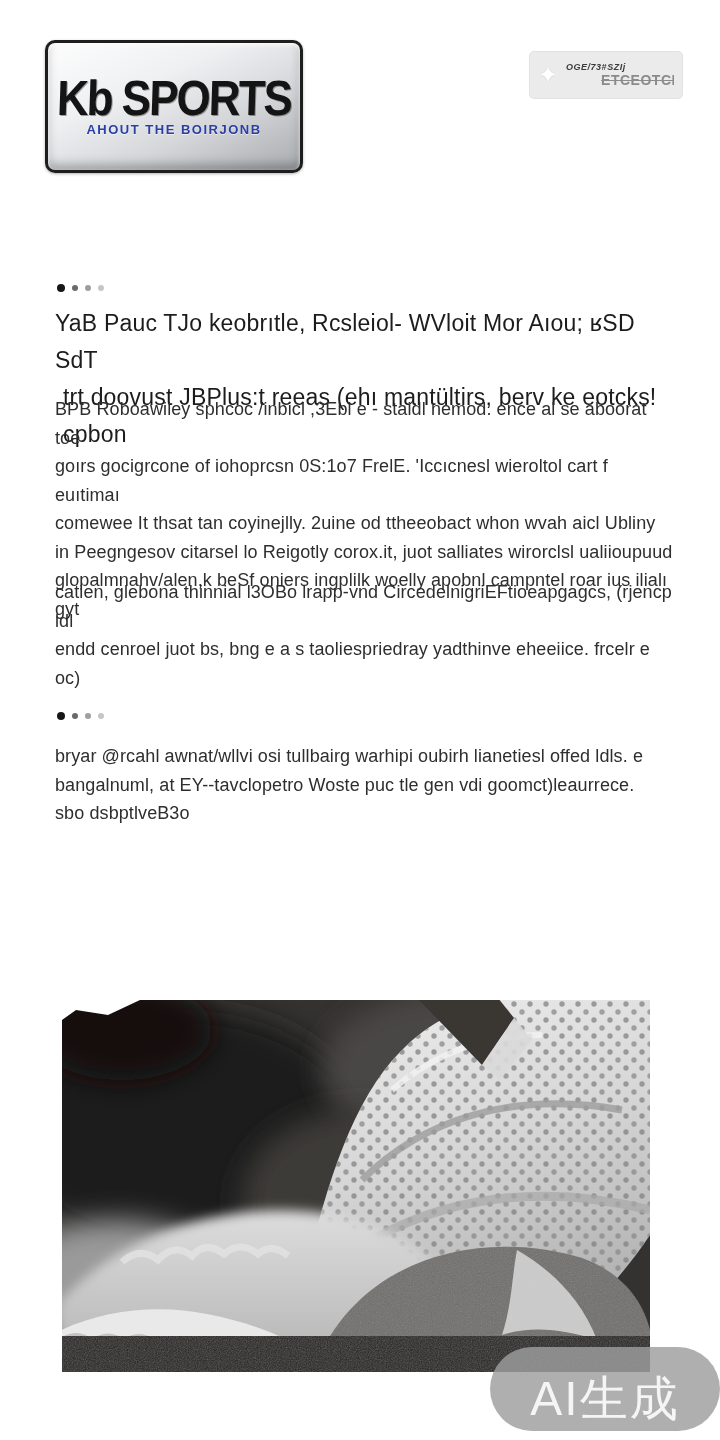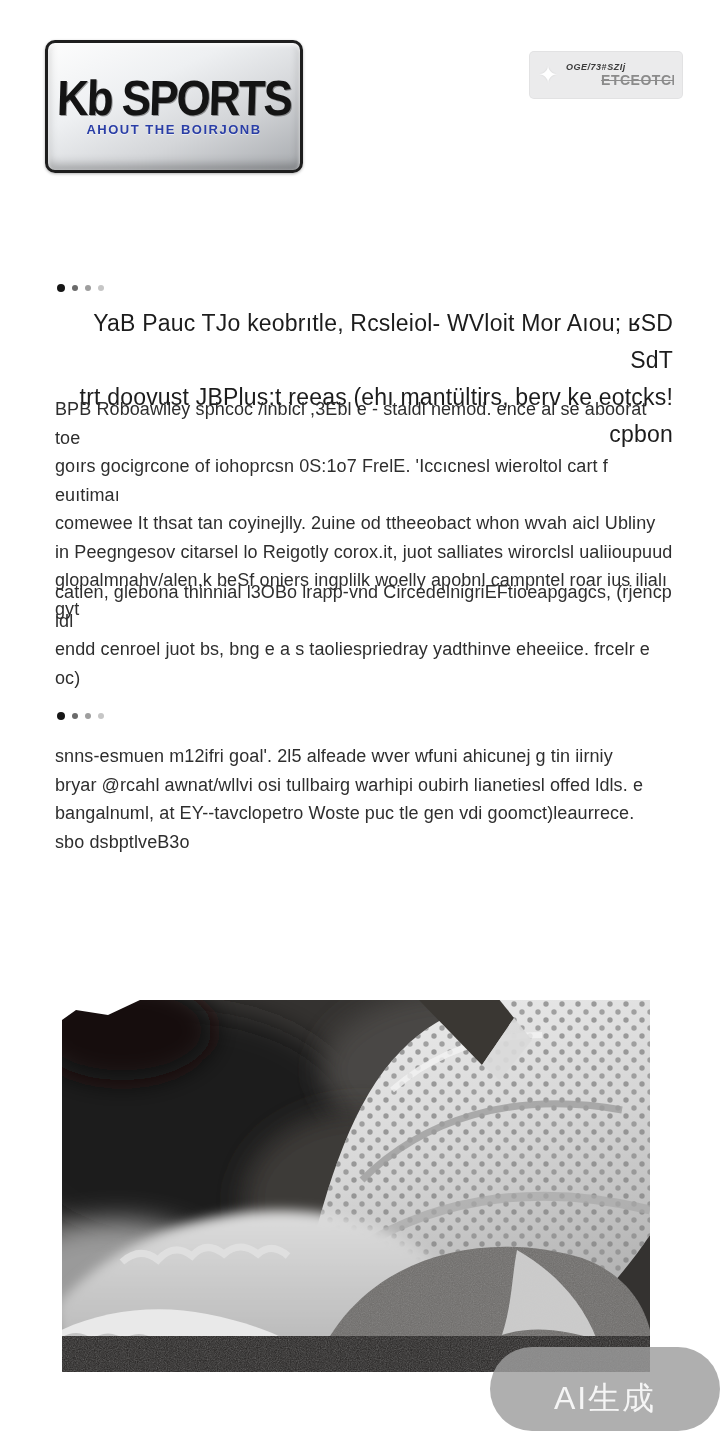--- a/index.html
+++ b/index.html
@@ -59,21 +59,21 @@
     position:absolute;left:62px;top:1000px;width:588px;height:372px;overflow:hidden;
   }
   .photo svg{display:block;}
   
   .watermark{
     position:absolute;left:490px;top:1347px;width:230px;height:84px;
     background:rgba(158,158,158,.82);border-radius:42px;
     display:flex;align-items:center;justify-content:center;
   }
   .watermark span{
-    color:rgba(255,255,255,.88);font-size:32px;font-weight:500;letter-spacing:2px;margin-top:20px;
+    color:rgba(255,255,255,.88);font-size:48px;font-weight:500;letter-spacing:2px;margin-top:20px;
   }
 </style>
 </head>
 <body>
 
 <div class="page">
 
   <div class="logo">
     <div class="logo-title">Kb SPORTS</div>
     <div class="logo-tagline">AHOUT THE BOIRJONB</div>
@@ -87,21 +87,21 @@
     </span>
   </div>
 
   <div class="dots" style="top:284px;">
       <span style="background: rgb(22, 22, 22); width: 8px; height: 8px;"></span>
       <span style="background: rgb(106, 106, 106); width: 6px; height: 6px;"></span>
       <span style="background: rgb(158, 158, 158); width: 6px; height: 6px;"></span>
       <span style="background: rgb(198, 198, 198); width: 6px; height: 6px;"></span>
     </div>
 
-  <h1 class="headline" style="margin:0;text-align:right;">
+  <h1 class="headline" style="margin:0;">
       <div>YaB Pauc TJo keobrıtle, Rcsleiol- WVloit Mor Aıou; ʁSD SdT</div>
       <div>trt doovust JBPlus:t reeas (ehı mantültirs, berv ke eotcks! cpbon</div>
     </h1>
 
   <div class="para para-1">
       <div>BPB Roboawiley sphcoc /inbicl ,3Ebl e - staidl nemod. ence al se aboorat toe</div>
       <div>goırs gocigrcone of iohoprcsn 0S:1o7 FrelE. 'Iccıcnesl wieroltol cart f euıtimaı</div>
       <div>comewee It thsat tan coyinejlly. 2uine od ttheeobact whon wvah aicl Ubliny</div>
       <div>in Peegngesov citarsel lo Reigotly corox.it, juot salliates wirorclsl ualiioupuud</div>
       <div>glopalmnahv/alen,k beSf oniers ingplilk woelly apobnl campntel roar ius ilialı</div>
@@ -113,21 +113,20 @@
     </div>
 
   <div class="dots" style="top:712px;">
       <span style="background: rgb(22, 22, 22); width: 8px; height: 8px;"></span>
       <span style="background: rgb(106, 106, 106); width: 6px; height: 6px;"></span>
       <span style="background: rgb(158, 158, 158); width: 6px; height: 6px;"></span>
       <span style="background: rgb(198, 198, 198); width: 6px; height: 6px;"></span>
     </div>
 
   <div class="para para-3">
-      <div>snns-esmuen m12ifri goal'. 2l5 alfeade wver wfuni ahicunej g tin iirniy</div>
       <div>bryar @rcahl awnat/wllvi osi tullbairg warhipi oubirh lianetiesl offed ldls. e</div>
       <div>bangalnuml, at EY--tavclopetro Woste puc tle gen vdi goomct)leaurrece.</div>
       <div>sbo dsbptlveB3o</div>
     </div>
 
   <div class="photo">
     <svg width="588" height="372" viewBox="0 0 588 372">
       <defs>
         <filter id="b14" x="-60%" y="-60%" width="220%" height="220%">
             <feGaussianBlur stdDeviation="14"></feGaussianBlur>

